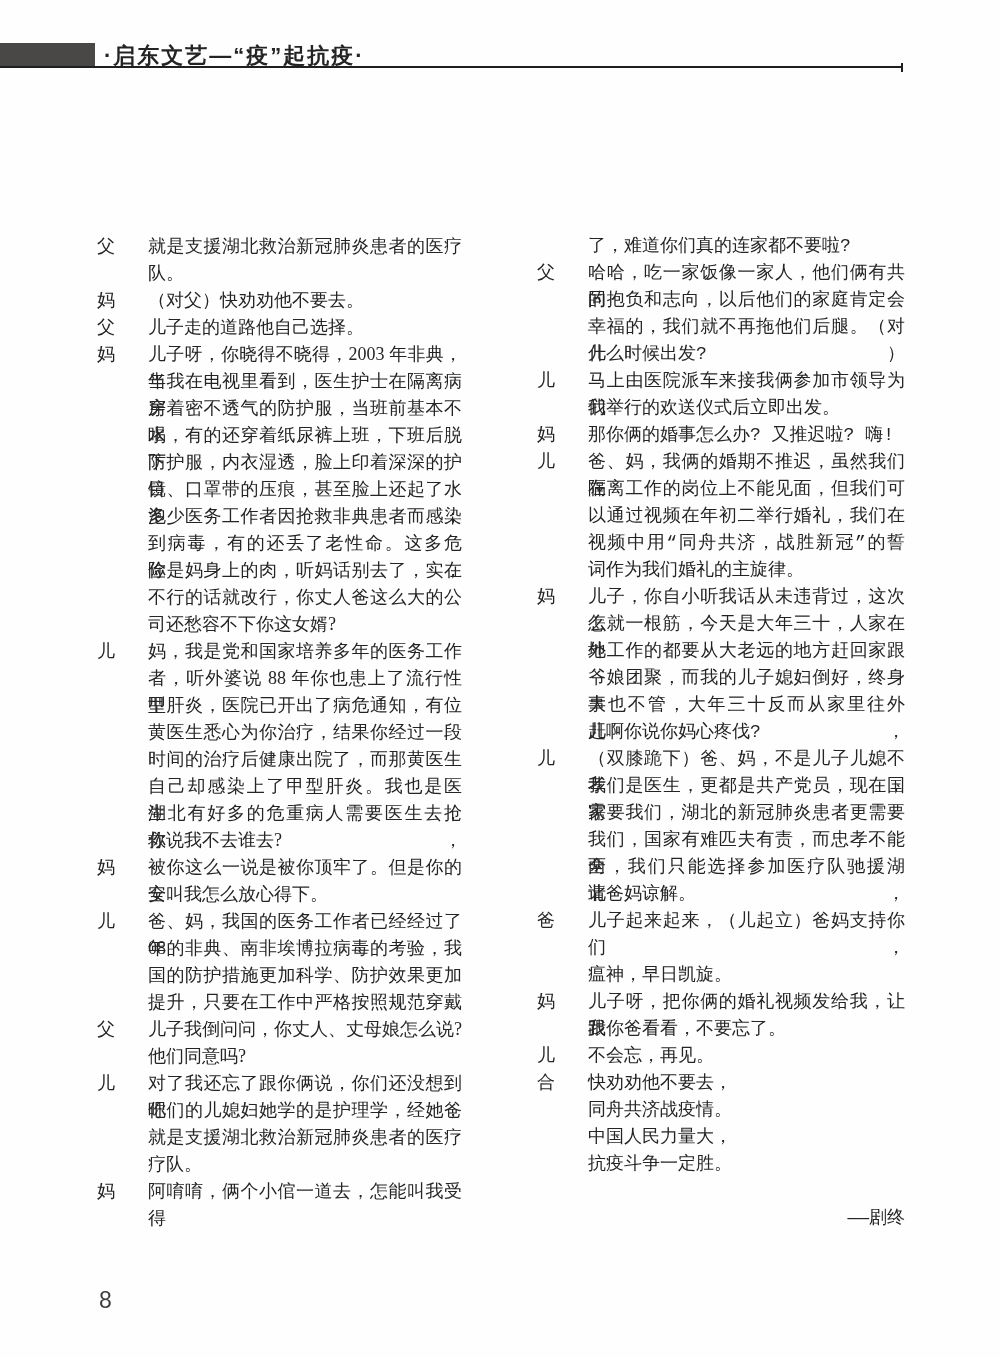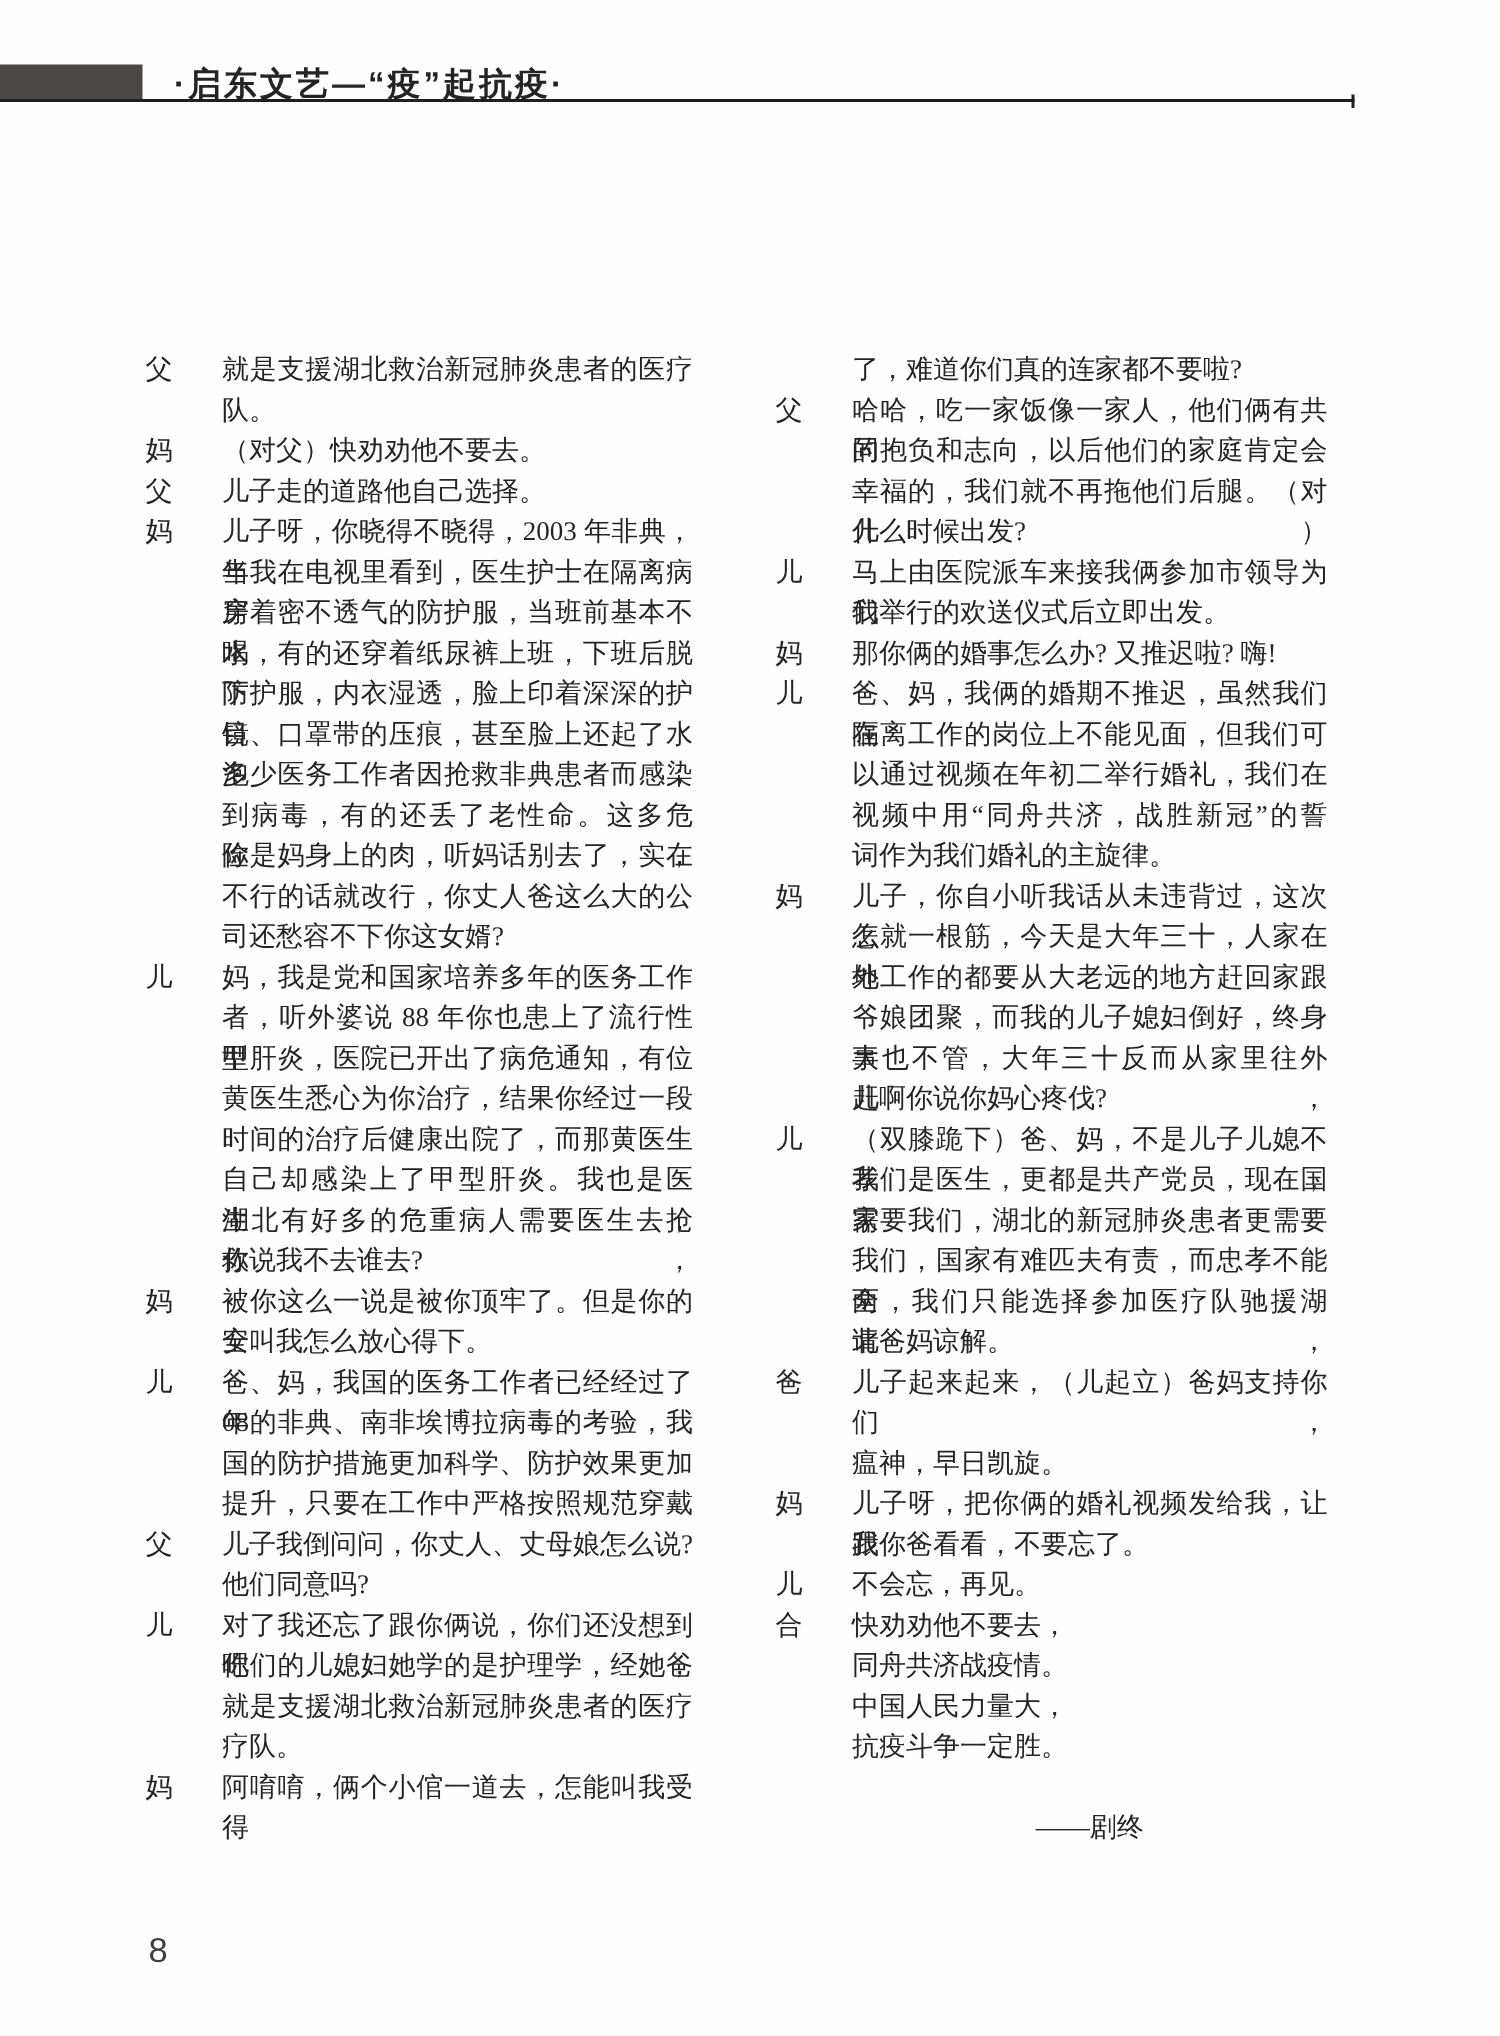--- a/index.html
+++ b/index.html
@@ -27,53 +27,53 @@
     position:absolute;left:0;top:66px;
     width:903px;height:2px;
     background:var(--rule);
   }
   .header-rule .tick{
     position:absolute;right:0;top:-3px;
     width:2px;height:9px;
     background:var(--rule);
   }
   .header-title{
-    position:absolute;left:116px;top:44px;
+    position:absolute;left:104px;top:44px;
     font-family:"Liberation Sans","DejaVu Sans",sans-serif;
     font-weight:700;
     font-size:22px;line-height:23px;
     letter-spacing:2px;
     white-space:nowrap;
   }
   .columns{
     position:absolute;top:233px;left:97px;
     width:808px;
     display:flex;
   }
   .col{width:365px;}
-  .col.right-col{width:368px;margin-left:55px;}
+  .col.right-col{width:368px;margin-left:75px;font-family:Liberation Mono, monospace;}
   .line{
     display:flex;
     height:27px;
     font-size:18px;
     line-height:27px;
   }
   .line.blank{height:27px;}
   .speaker{
     flex:none;width:51px;
   }
   .text{
     flex:1;min-width:0;
   }
   .text.fill{
     text-align:justify;
     text-align-last:justify;
   }
   .text.right{
-    text-align:center;
+    text-align:right;
   }
   .page-number{
     position:absolute;left:99px;top:1287px;
     font-family:"Liberation Sans","DejaVu Sans",sans-serif;
     font-size:23px;
     color:var(--pagenum);
   }
 </style>
 </head>
 <body>

